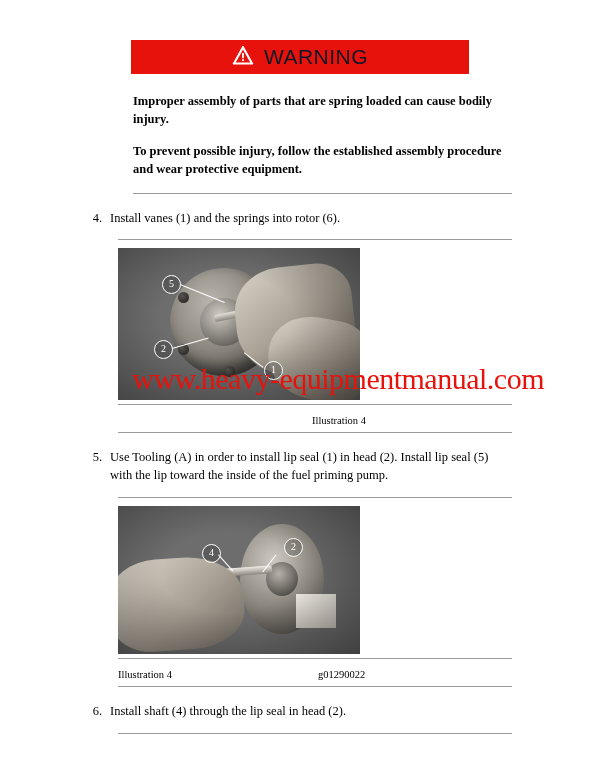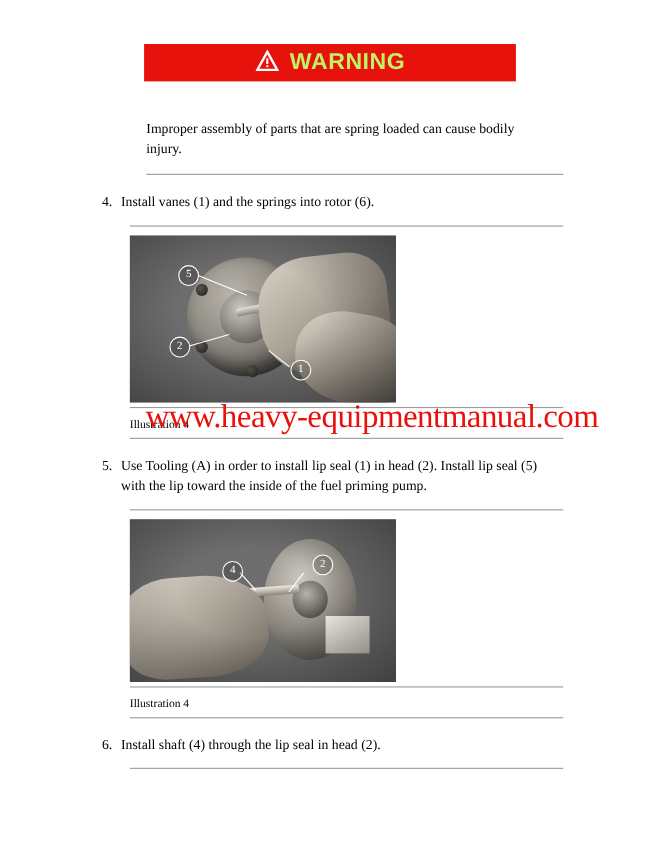--- a/index.html
+++ b/index.html
@@ -34,31 +34,31 @@
     background: #e8120c;
     height: 34px;
     display: flex;
     align-items: center;
     justify-content: center;
     gap: 10px;
     margin-left: 43px;
     width: 338px;
   }
   .warning-label {
-    color: #bef264;
+    color: #0f172a;
     font-family: "Liberation Sans", sans-serif;
-    font-weight: bold;
+    font-weight: normal;
     font-size: 21px;
     letter-spacing: 0.5px;
   }
 
   .warning-text {
-    margin-top: 34px;
+    margin-top: 18px;
     font-family: "Liberation Serif", serif;
-    font-weight: normal;
+    font-weight: bold;
     font-size: 12.5px;
     line-height: 1.45;
     padding-left: 45px;
     padding-right: 10px;
   }
   .warning-text p {
     margin: 0 0 14px 0;
   }
 
   .rule {
@@ -104,20 +104,21 @@
     overflow: hidden;
   }
   .photo.f2 {
     height: 148px;
   }
   .caption-row {
     display: flex;
     font-size: 10.5px;
     margin-top: 6px;
     padding-top: 4px;
+    justify-content: flex-end;
   }
   .caption-row .cap-left {
     width: 200px;
   }
   .caption-row .cap-right {
     flex: 1;
   }
   .fig-sep {
     border: none;
     border-top: 1px solid #9a9a9a;
@@ -288,20 +289,21 @@
           <polygon points="11,4.5 18.3,17.4 3.7,17.4" fill="#e8120c"></polygon>
           <rect x="10.1" y="8" width="1.8" height="5.2" fill="#ffffff"></rect>
           <rect x="10.1" y="14.2" width="1.8" height="1.8" fill="#ffffff"></rect>
         </svg>
       </span>
       <span class="warning-label">WARNING</span>
     </div>
 
     <div class="warning-text">
       <p>Improper assembly of parts that are spring loaded can cause bodily injury.</p>
+      <p>To prevent possible injury, follow the established assembly procedure and wear protective equipment.</p>
     </div>
 
     <hr class="rule">
 
     <div class="step">
       <div class="num">4.</div>
       <div class="txt">Install vanes (1) and the springs into rotor (6).</div>
     </div>
 
     <div class="figure">
@@ -346,20 +348,21 @@
 
         <div class="leader" style="left:100px; top:48px; width:22px; transform:rotate(48deg);"></div>
         <div class="callout" style="left:84px; top:38px;">4</div>
 
         <div class="leader" style="left:158px; top:48px; width:22px; transform:rotate(128deg);"></div>
         <div class="callout" style="left:166px; top:32px;">2</div>
       </div>
       <hr class="fig-sep">
       <div class="caption-row">
         <div class="cap-left">Illustration 4</div>
+        <div class="cap-right">g01290022</div>
       </div>
     </div>
 
     <div class="step">
       <div class="num">6.</div>
       <div class="txt">Install shaft (4) through the lip seal in head (2).</div>
     </div>
 
     <hr class="rule" style="margin-left:30px; width:394px; margin-top:12px;">
   </div>

